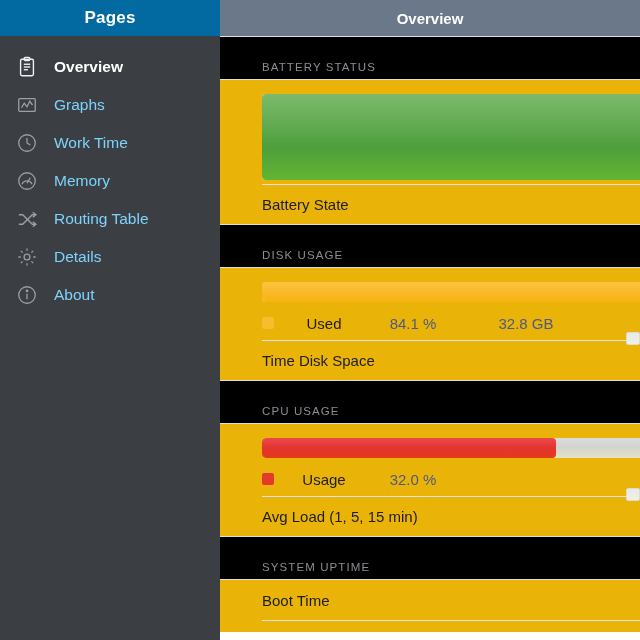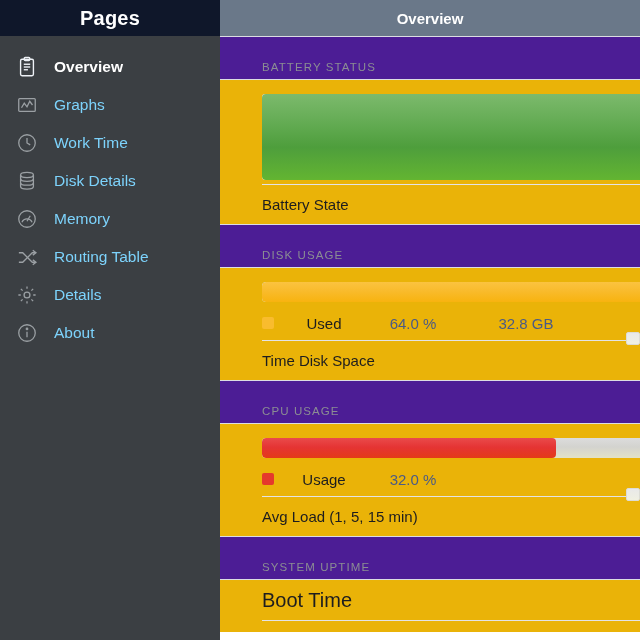--- a/index.html
+++ b/index.html
@@ -13,24 +13,24 @@
 
   
   .sidebar {
     width: 220px; height: 640px;
     background: #3b3f43;
     flex: 0 0 220px;
     display: flex; flex-direction: column;
   }
   .sidebar-header {
     height: 36px;
-    background: #0f172a;
+    background: #0369a1;
     color: #ffffff;
     display: flex; align-items: center; justify-content: center;
-    font-size: 20px; font-weight: bold;
+    font-size: 17px; font-weight: bold;
     letter-spacing: .2px;
   }
   .sidebar-list { padding-top: 12px; }
   .side-item {
     height: 38px;
     display: flex; align-items: center;
     padding-left: 14px;
     gap: 14px;
     cursor: pointer;
   }
@@ -52,21 +52,21 @@
   .main-header {
     height: 36px;
     background: #6a7889;
     color: #ffffff;
     display: flex; align-items: center; justify-content: center;
     font-size: 15px; font-weight: bold;
   }
   .content { flex: 1 1 auto; overflow: hidden; background: #fff; }
 
   .section-head {
-    background: #4c1d95;
+    background: #000000;
     border-top: 1px solid #dcdde2;
     border-bottom: 1px solid #dcdde2;
     height: 44px;
     display: flex; align-items: flex-end;
     padding: 0 0 6px 42px;
     font-size: 11.5px;
     letter-spacing: 1.1px;
     color: #8b8d93;
     text-transform: uppercase;
   }
@@ -112,21 +112,21 @@
   .legend-val2 { color: #4b5b86; width: 130px; }
 
   .row-line {
     border-top: 1px solid #e3e3e5;
     height: 40px;
     display: flex; align-items: center;
     font-size: 15px; color: #1d1d1f;
   }
   .plain-row {
     height: 40px; display: flex; align-items: center;
-    font-size: 20px; color: #1d1d1f;
+    font-size: 15px; color: #1d1d1f;
   }
   .edge-swatch {
     position: absolute; right: 0;
     width: 14px; height: 13px; border-radius: 2px;
     background: linear-gradient(to bottom,#e9e9e9 0%,#f0f0e2 100%);
     border: 1px solid #dcdcd6;
   }
   .legend-holder { position: relative; width: 598px; }
 </style>
 </head>
@@ -166,31 +166,20 @@
       <div class="side-item">
         <span class="ic">
           <svg width="22" height="22" viewBox="0 0 24 24" fill="none" stroke-width="1.4">
             <circle cx="12" cy="12" r="9"></circle>
             <polyline points="12,6.5 12,12 15.5,14"></polyline>
           </svg>
         </span>
         <span class="lbl">Work Time</span>
       </div>
 
-      <div class="side-item">
-        <span class="ic">
-          <svg width="22" height="22" viewBox="0 0 24 24" fill="none" stroke-width="1.4">
-            <ellipse cx="12" cy="5.5" rx="7" ry="2.8"></ellipse>
-            <path d="M5 5.5v4c0 1.55 3.13 2.8 7 2.8s7-1.25 7-2.8v-4"></path>
-            <path d="M5 9.8v4c0 1.55 3.13 2.8 7 2.8s7-1.25 7-2.8v-4"></path>
-            <path d="M5 14.1v4c0 1.55 3.13 2.8 7 2.8s7-1.25 7-2.8v-4"></path>
-          </svg>
-        </span>
-        <span class="lbl">Disk Details</span>
-      </div>
 
       <div class="side-item">
         <span class="ic">
           <svg width="22" height="22" viewBox="0 0 24 24" fill="none" stroke-width="1.4">
             <circle cx="12" cy="12" r="9"></circle>
             <path d="M6.5 15.5a6 6 0 0 1 11 0"></path>
             <line x1="12" y1="14.5" x2="15.5" y2="8.5"></line>
           </svg>
         </span>
         <span class="lbl">Memory</span>
@@ -260,21 +249,21 @@
         <div class="bar-wrap">
           <div class="bar-track">
             <div class="bar-fill orange" id="bar-disk" style="width: 91%;"></div>
           </div>
         </div>
         <div class="legend-row">
           <div class="legend-holder">
             <div style="display:flex;align-items:center;">
               <span class="swatch orange"></span>
               <span class="legend-name">Used</span>
-              <span class="legend-val">64.0 %</span>
+              <span class="legend-val">84.1 %</span>
               <span class="legend-val2">32.8 GB</span>
             </div>
             <span class="edge-swatch"></span>
           </div>
         </div>
         <div class="row-line">
           <span>Time Disk Space</span>
         </div>
       </div>
 

